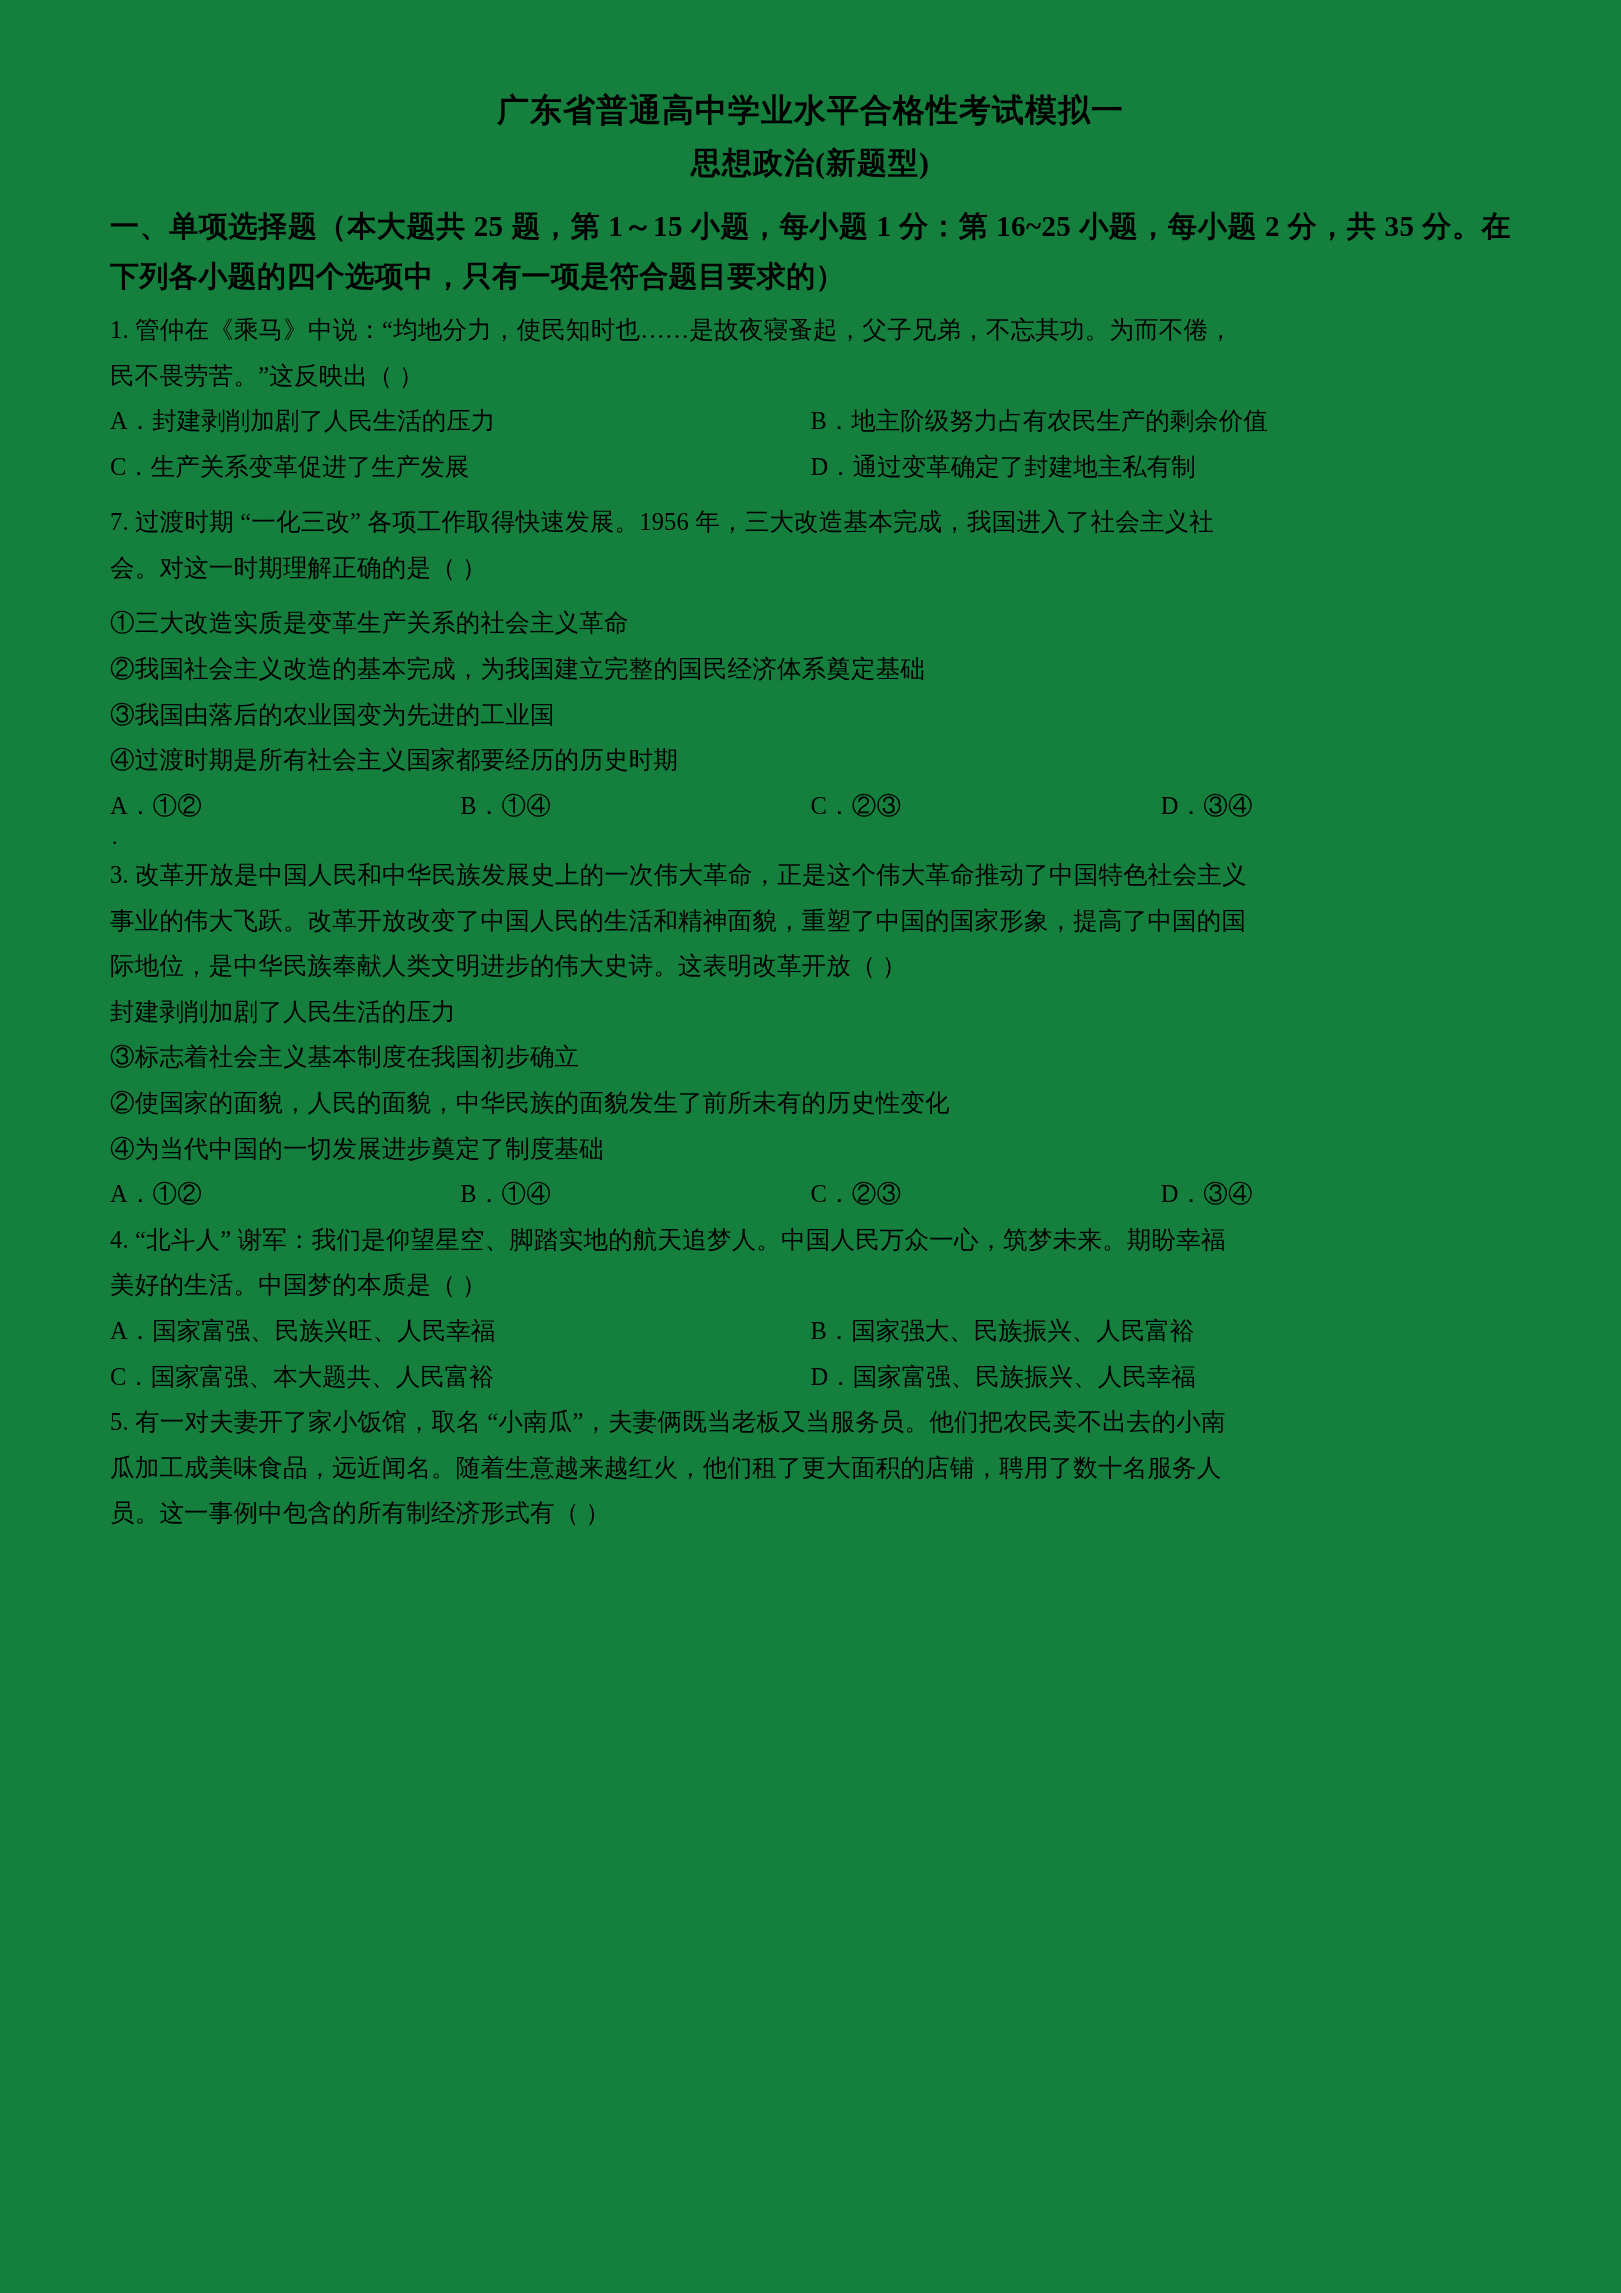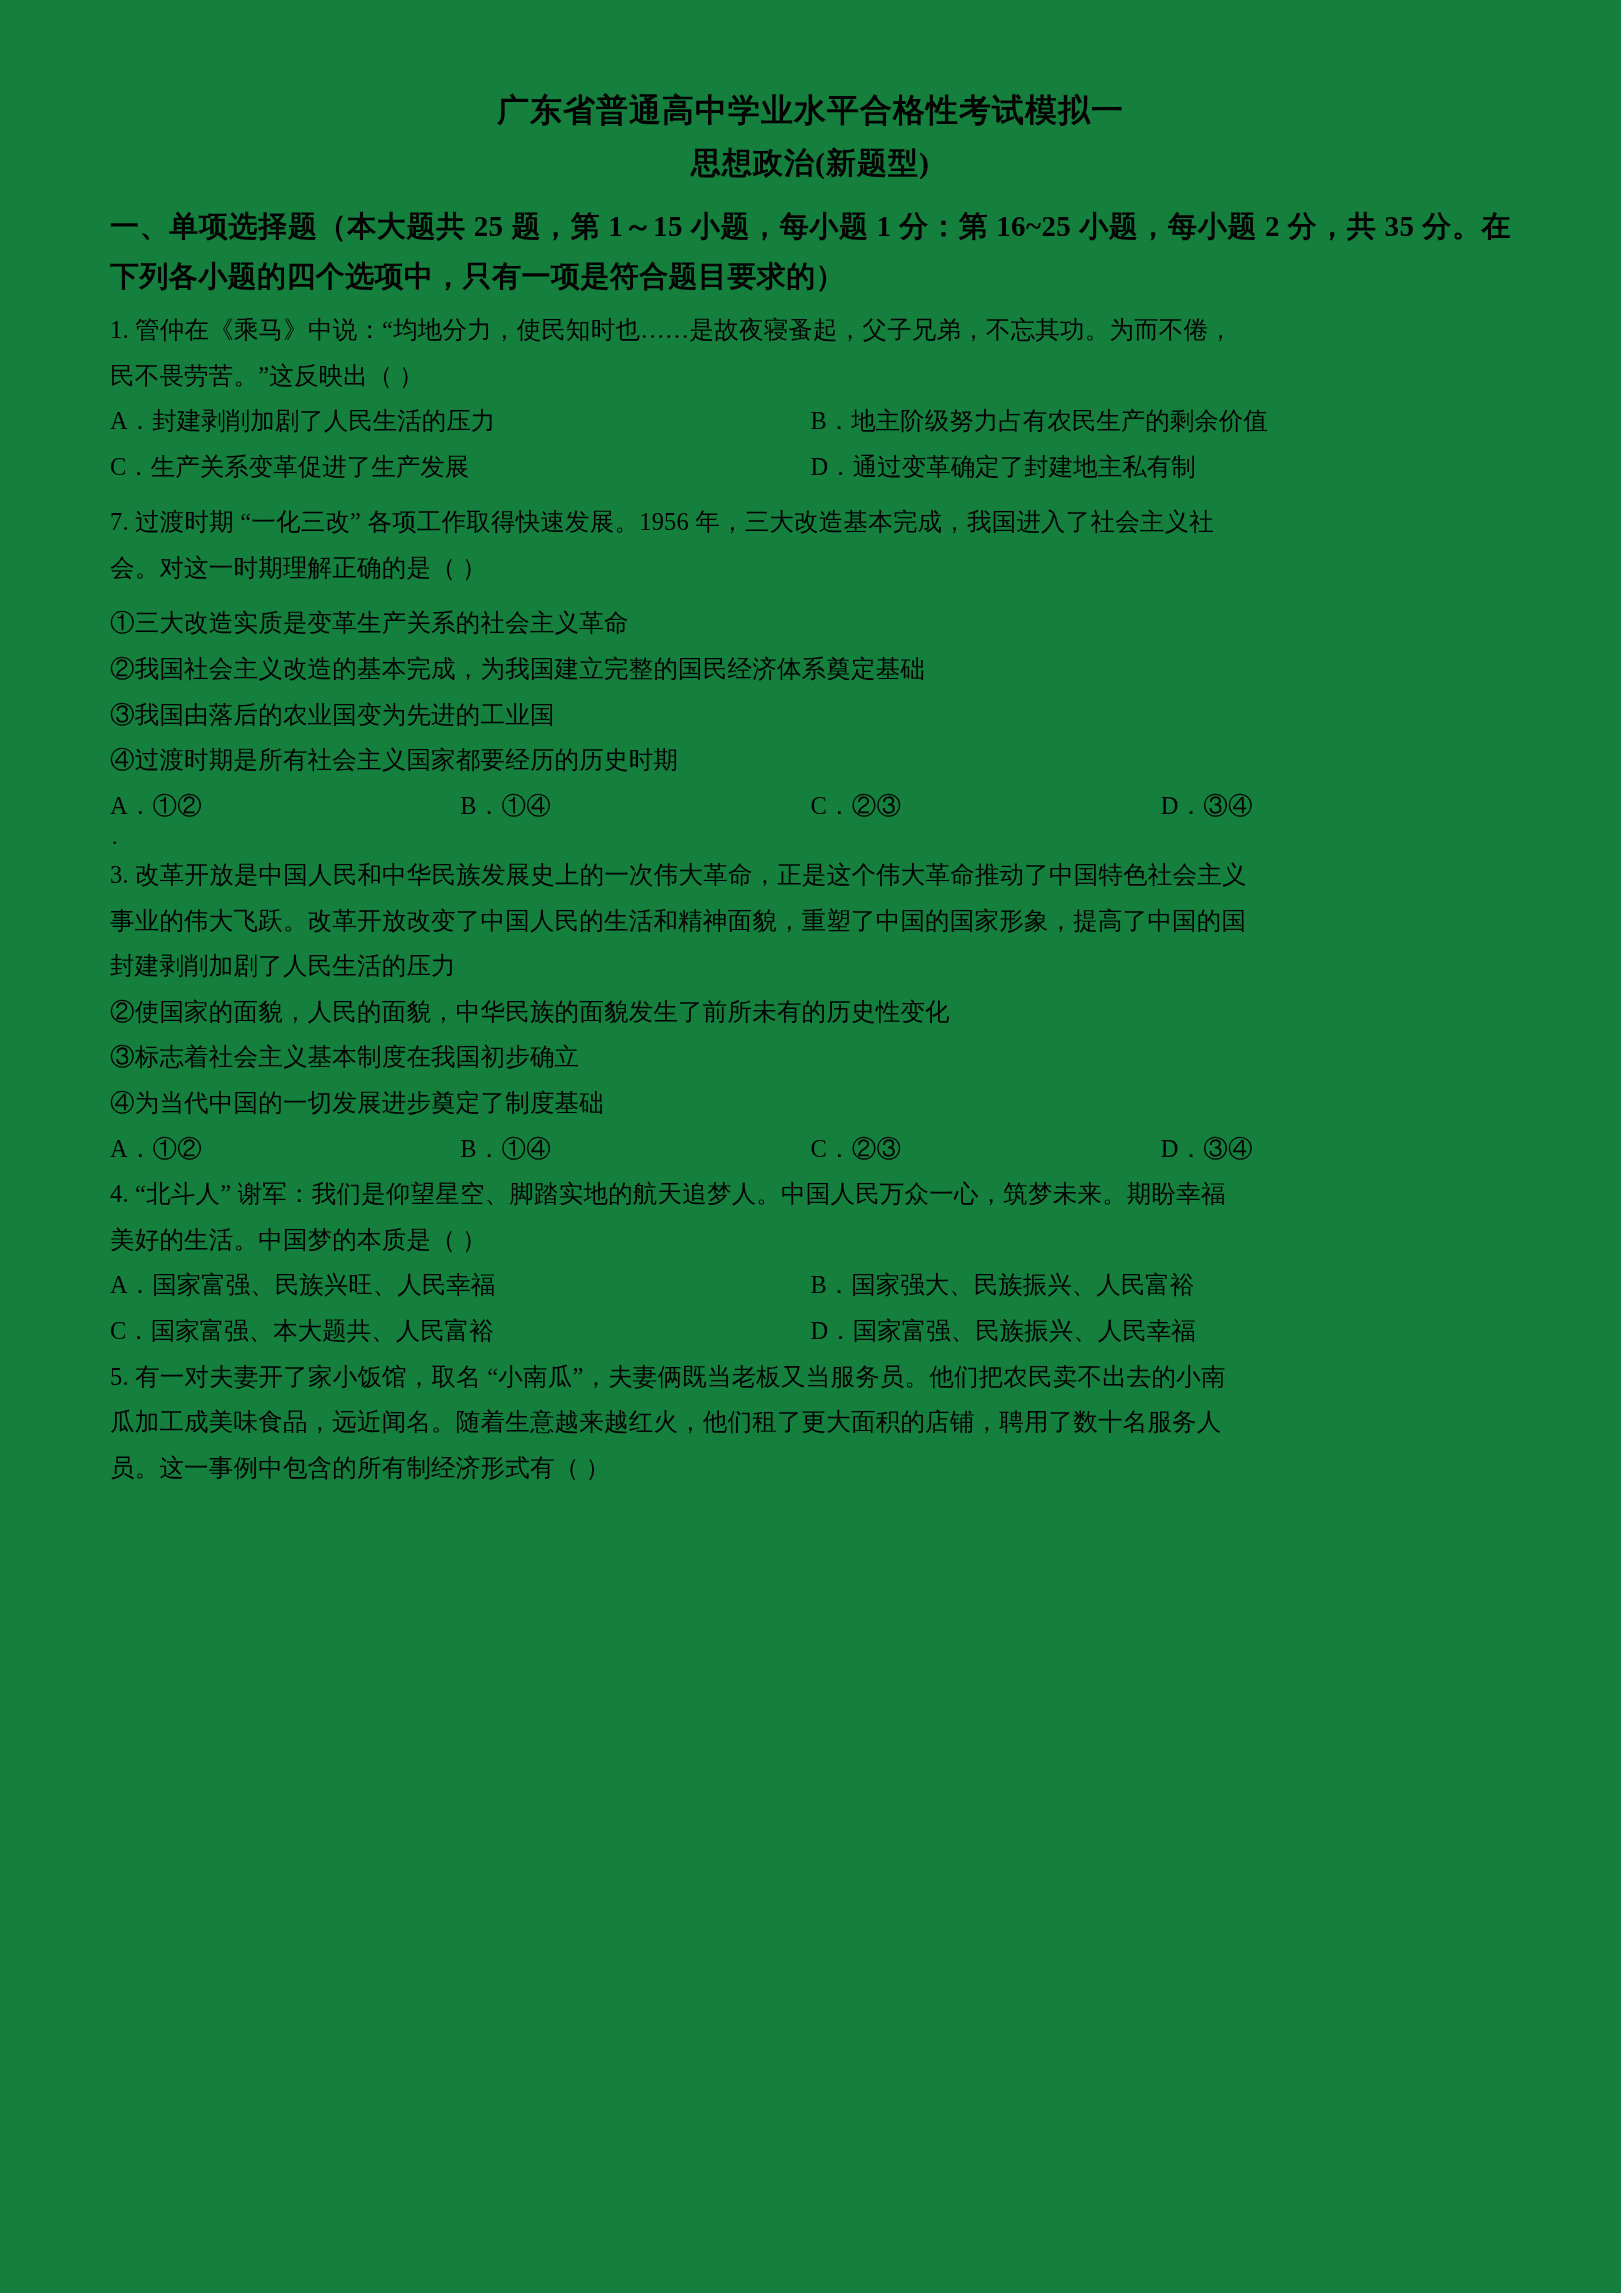--- a/index.html
+++ b/index.html
@@ -125,23 +125,24 @@
       <div class="opt">D．③④</div>
     </div>
     <div class="tiny-dot">.</div>
   </div>
 
   <div class="spacer-sm"></div>
 
   <div>
     <div class="q-stem">3. 改革开放是中国人民和中华民族发展史上的一次伟大革命，正是这个伟大革命推动了中国特色社会主义</div>
     <div class="q-stem">事业的伟大飞跃。改革开放改变了中国人民的生活和精神面貌，重塑了中国的国家形象，提高了中国的国</div>
+    <div class="q-stem">际地位，是中华民族奉献人类文明进步的伟大史诗。这表明改革开放（      ）</div>
     <div class="q-line">封建剥削加剧了人民生活的压力</div>
+    <div class="q-line">③标志着社会主义基本制度在我国初步确立</div>
     <div class="q-line">②使国家的面貌，人民的面貌，中华民族的面貌发生了前所未有的历史性变化</div>
-    <div class="q-line">③标志着社会主义基本制度在我国初步确立</div>
     <div class="q-line">④为当代中国的一切发展进步奠定了制度基础</div>
     <div class="opt-row four-col">
       <div class="opt">A．①②</div>
       <div class="opt">B．①④</div>
       <div class="opt">C．②③</div>
       <div class="opt">D．③④</div>
     </div>
   </div>
 
   <div>

